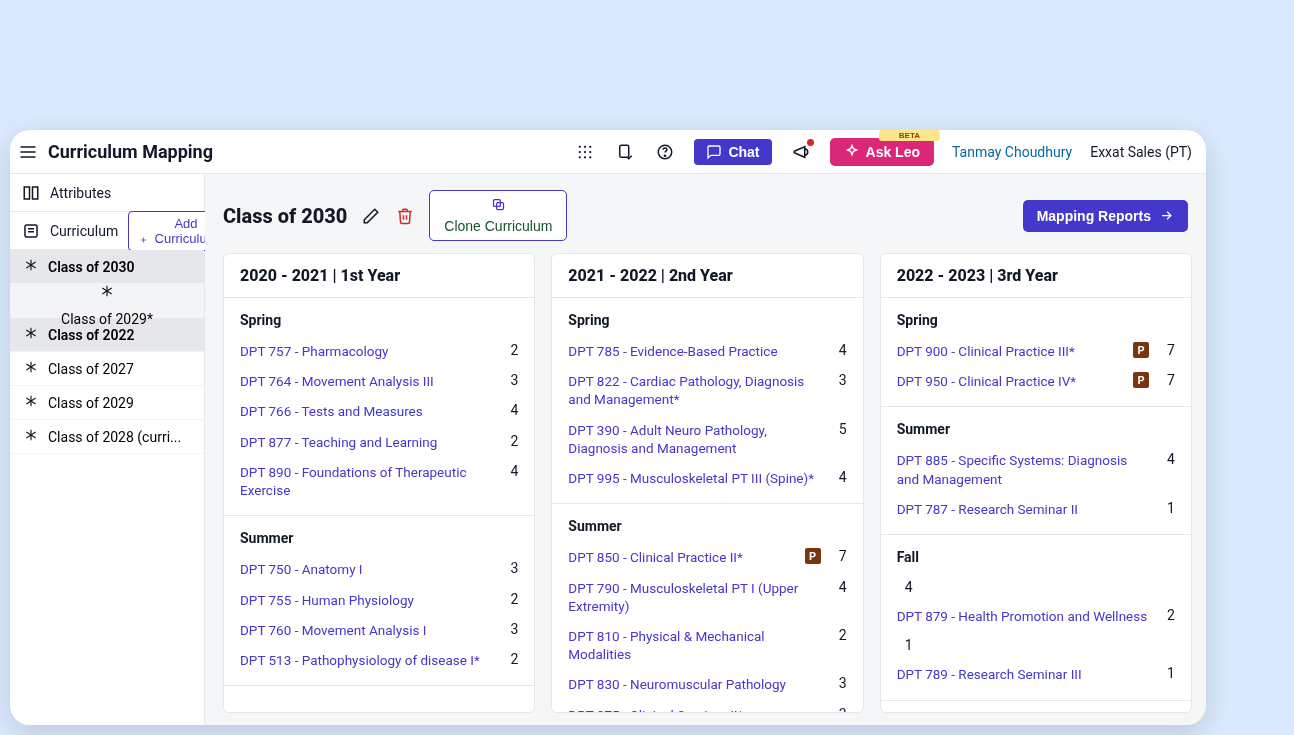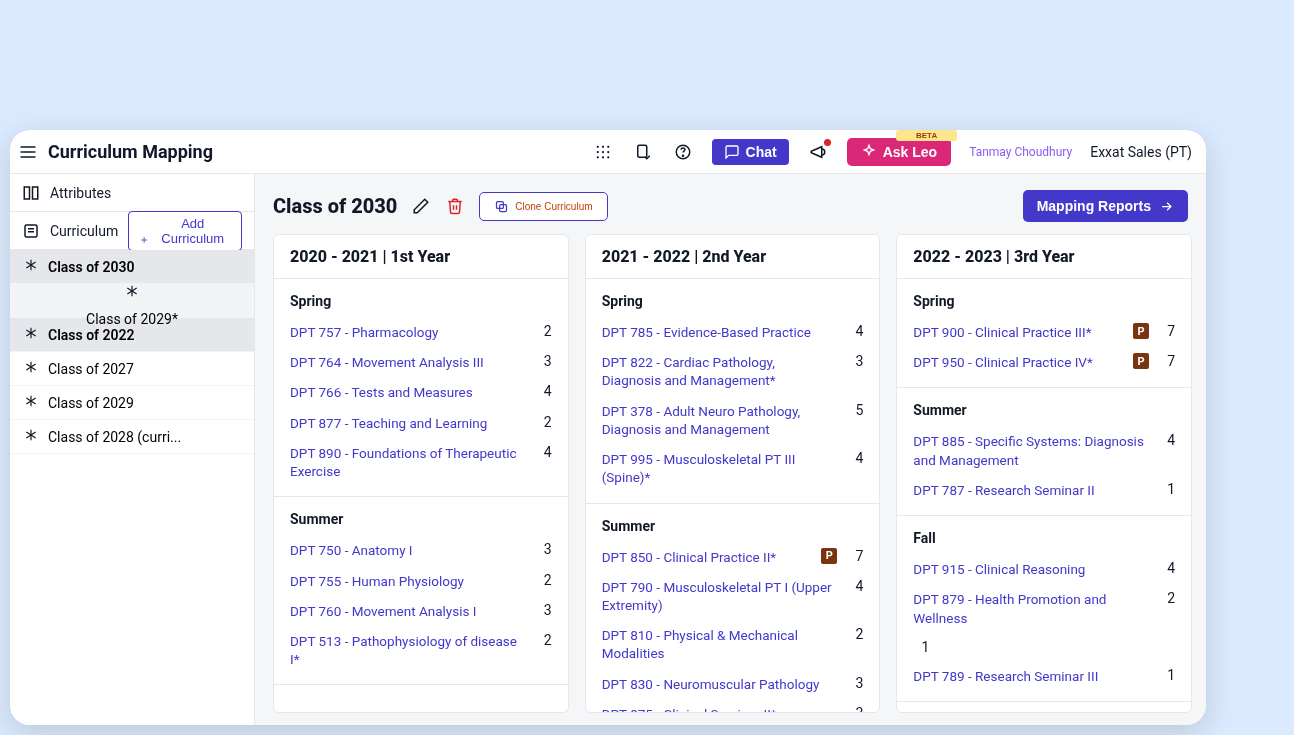--- a/index.html
+++ b/index.html
@@ -59,27 +59,27 @@
     font-size:14px; font-weight:700;
     cursor:pointer;
     position:relative;
   }
   .beta-badge {
     position:absolute; top:-8px; right:-6px;
     background:#fde68a; color:#92400e;
     font-size:8px; font-weight:700;
     padding:1px 20px; border-radius:3px;
   }
-  .user-text { font-size:12px; color:#8b5cf6; }
+  .user-text { font-size:14px; color:#0369a1; }
   .org-text { font-size:14px; color:#111827; }
 
   
   .body { flex:1; display:flex; overflow:hidden; }
   .sidebar {
-    width: 245px;
+    width: 195px;
     border-right:1px solid #e5e7eb;
     background:#fff;
     display:flex; flex-direction:column;
     font-size:14px;
   }
   .sb-row {
     display:flex; align-items:center;
     padding:0 12px;
     height:38px;
     border-bottom:1px solid #e5e7eb;
@@ -120,27 +120,28 @@
   }
   .main-header {
     display:flex; align-items:center; gap:14px;
     padding:16px 18px 12px 18px;
   }
   .mh-title { font-size:20px; font-weight:800; color:#111827; }
   .mh-icon { width:20px; height:20px; display:flex; align-items:center; justify-content:center; cursor:pointer; }
   .trash { color:#dc2626; }
   .clone-btn {
     border:1px solid #4338ca;
-    color:#c2410c;
+    color:#14532d;
     background:#fff;
     border-radius:5px;
     padding:6px 14px;
     display:flex; align-items:center; gap:6px;
-    font-size:10px;
-    cursor:pointer;
+    font-size:14px;
+    cursor:pointer;
+    flex-direction:column;
   }
   .reports-btn {
     margin-left:auto;
     background:#4338ca;
     color:#fff;
     border:none;
     border-radius:5px;
     padding:8px 14px;
     display:flex; align-items:center; gap:8px;
     font-size:14px; font-weight:600;
@@ -447,21 +448,21 @@
                 <div class="term-name">Spring</div>
                 <div class="course-row">
                   <a class="course-name">DPT 785 - Evidence-Based Practice</a>
                   <span class="credits">4</span>
                 </div>
                 <div class="course-row">
                   <a class="course-name">DPT 822 - Cardiac Pathology, Diagnosis and Management*</a>
                   <span class="credits">3</span>
                 </div>
                 <div class="course-row">
-                  <a class="course-name">DPT 378 - Adult Neuro Pathology, Diagnosis and Management</a>
+                  <a class="course-name">DPT 390 - Adult Neuro Pathology, Diagnosis and Management</a>
                   <span class="credits">5</span>
                 </div>
                 <div class="course-row">
                   <a class="course-name">DPT 995 - Musculoskeletal PT III (Spine)*</a>
                   <span class="credits">4</span>
                 </div>
               </div>
               <div class="term-block">
                 <div class="term-name">Summer</div>
                 <div class="course-row">
@@ -511,21 +512,20 @@
                   <span class="credits">4</span>
                 </div>
                 <div class="course-row">
                   <a class="course-name">DPT 787 - Research Seminar II</a>
                   <span class="credits">1</span>
                 </div>
               </div>
               <div class="term-block">
                 <div class="term-name">Fall</div>
                 <div class="course-row">
-                  <a class="course-name">DPT 915 - Clinical Reasoning</a>
                   <span class="credits">4</span>
                 </div>
                 <div class="course-row">
                   <a class="course-name">DPT 879 - Health Promotion and Wellness</a>
                   <span class="credits">2</span>
                 </div>
                 <div class="course-row">
                   <span class="credits">1</span>
                 </div>
                 <div class="course-row">

